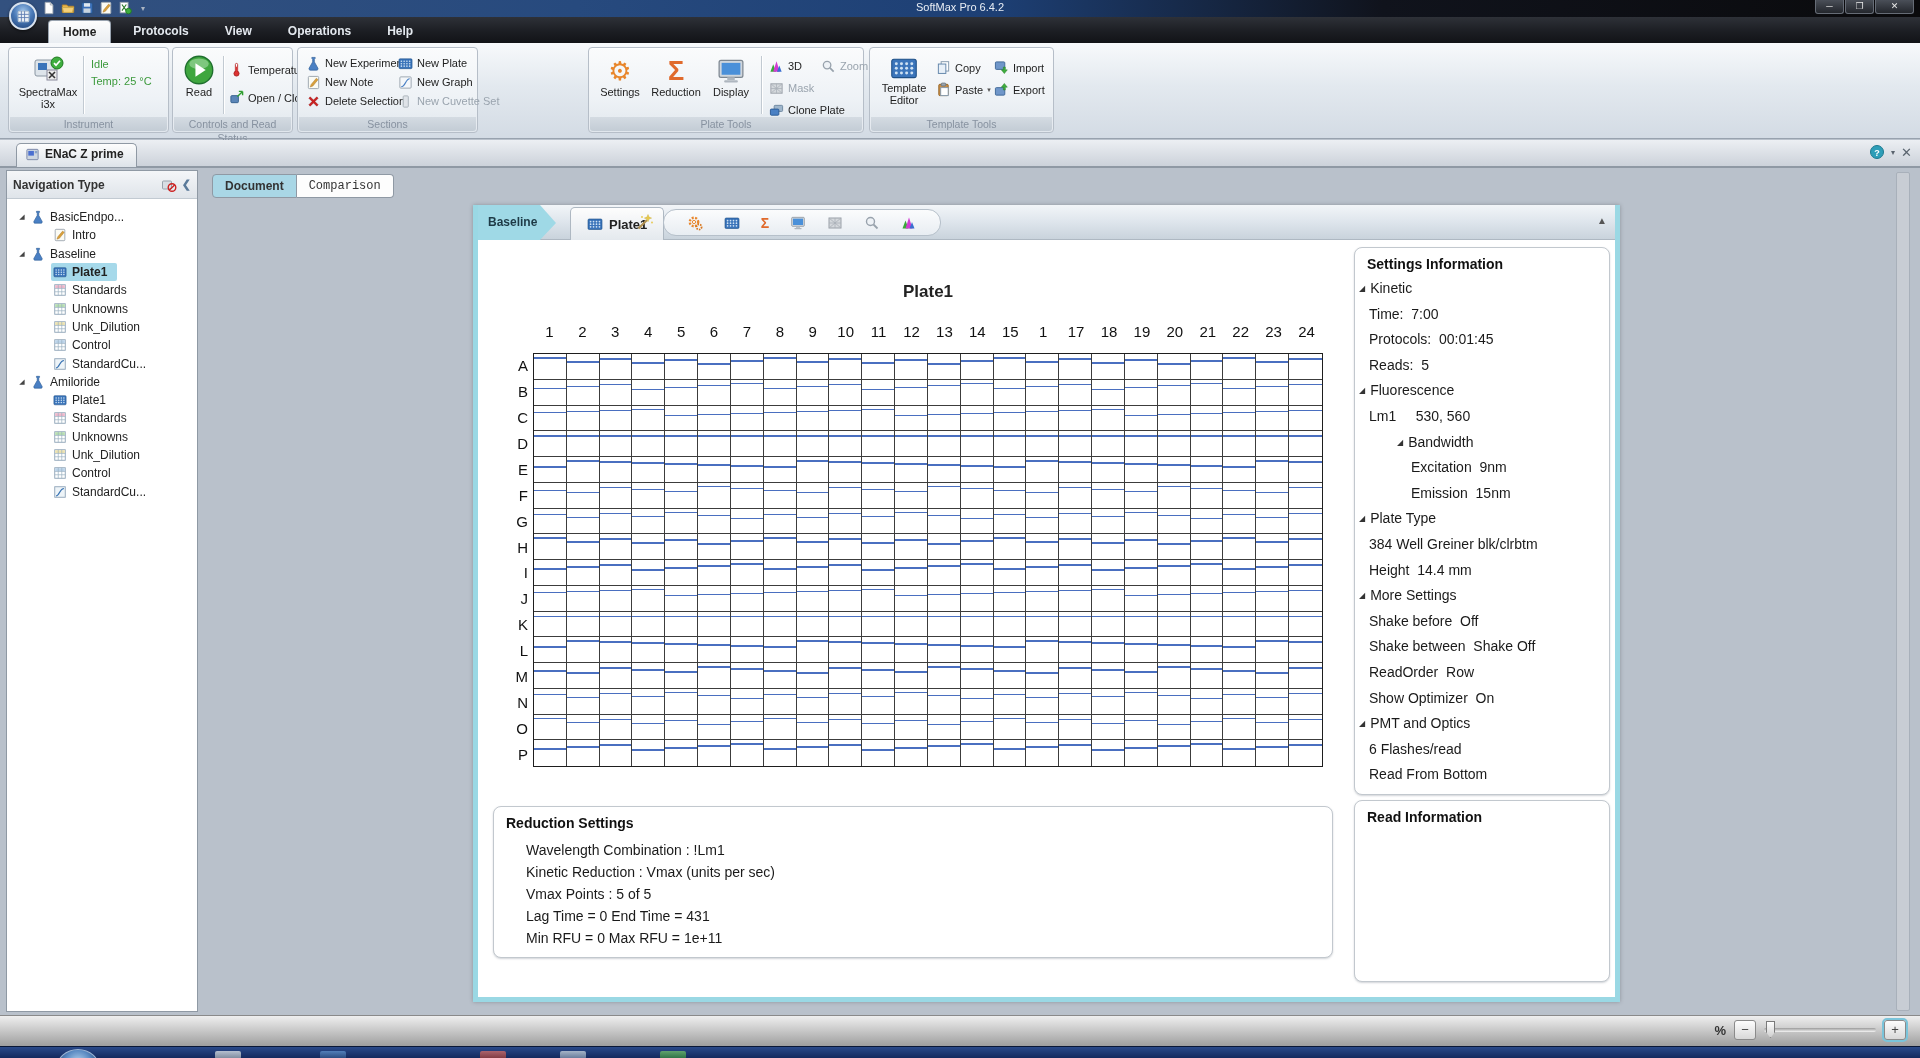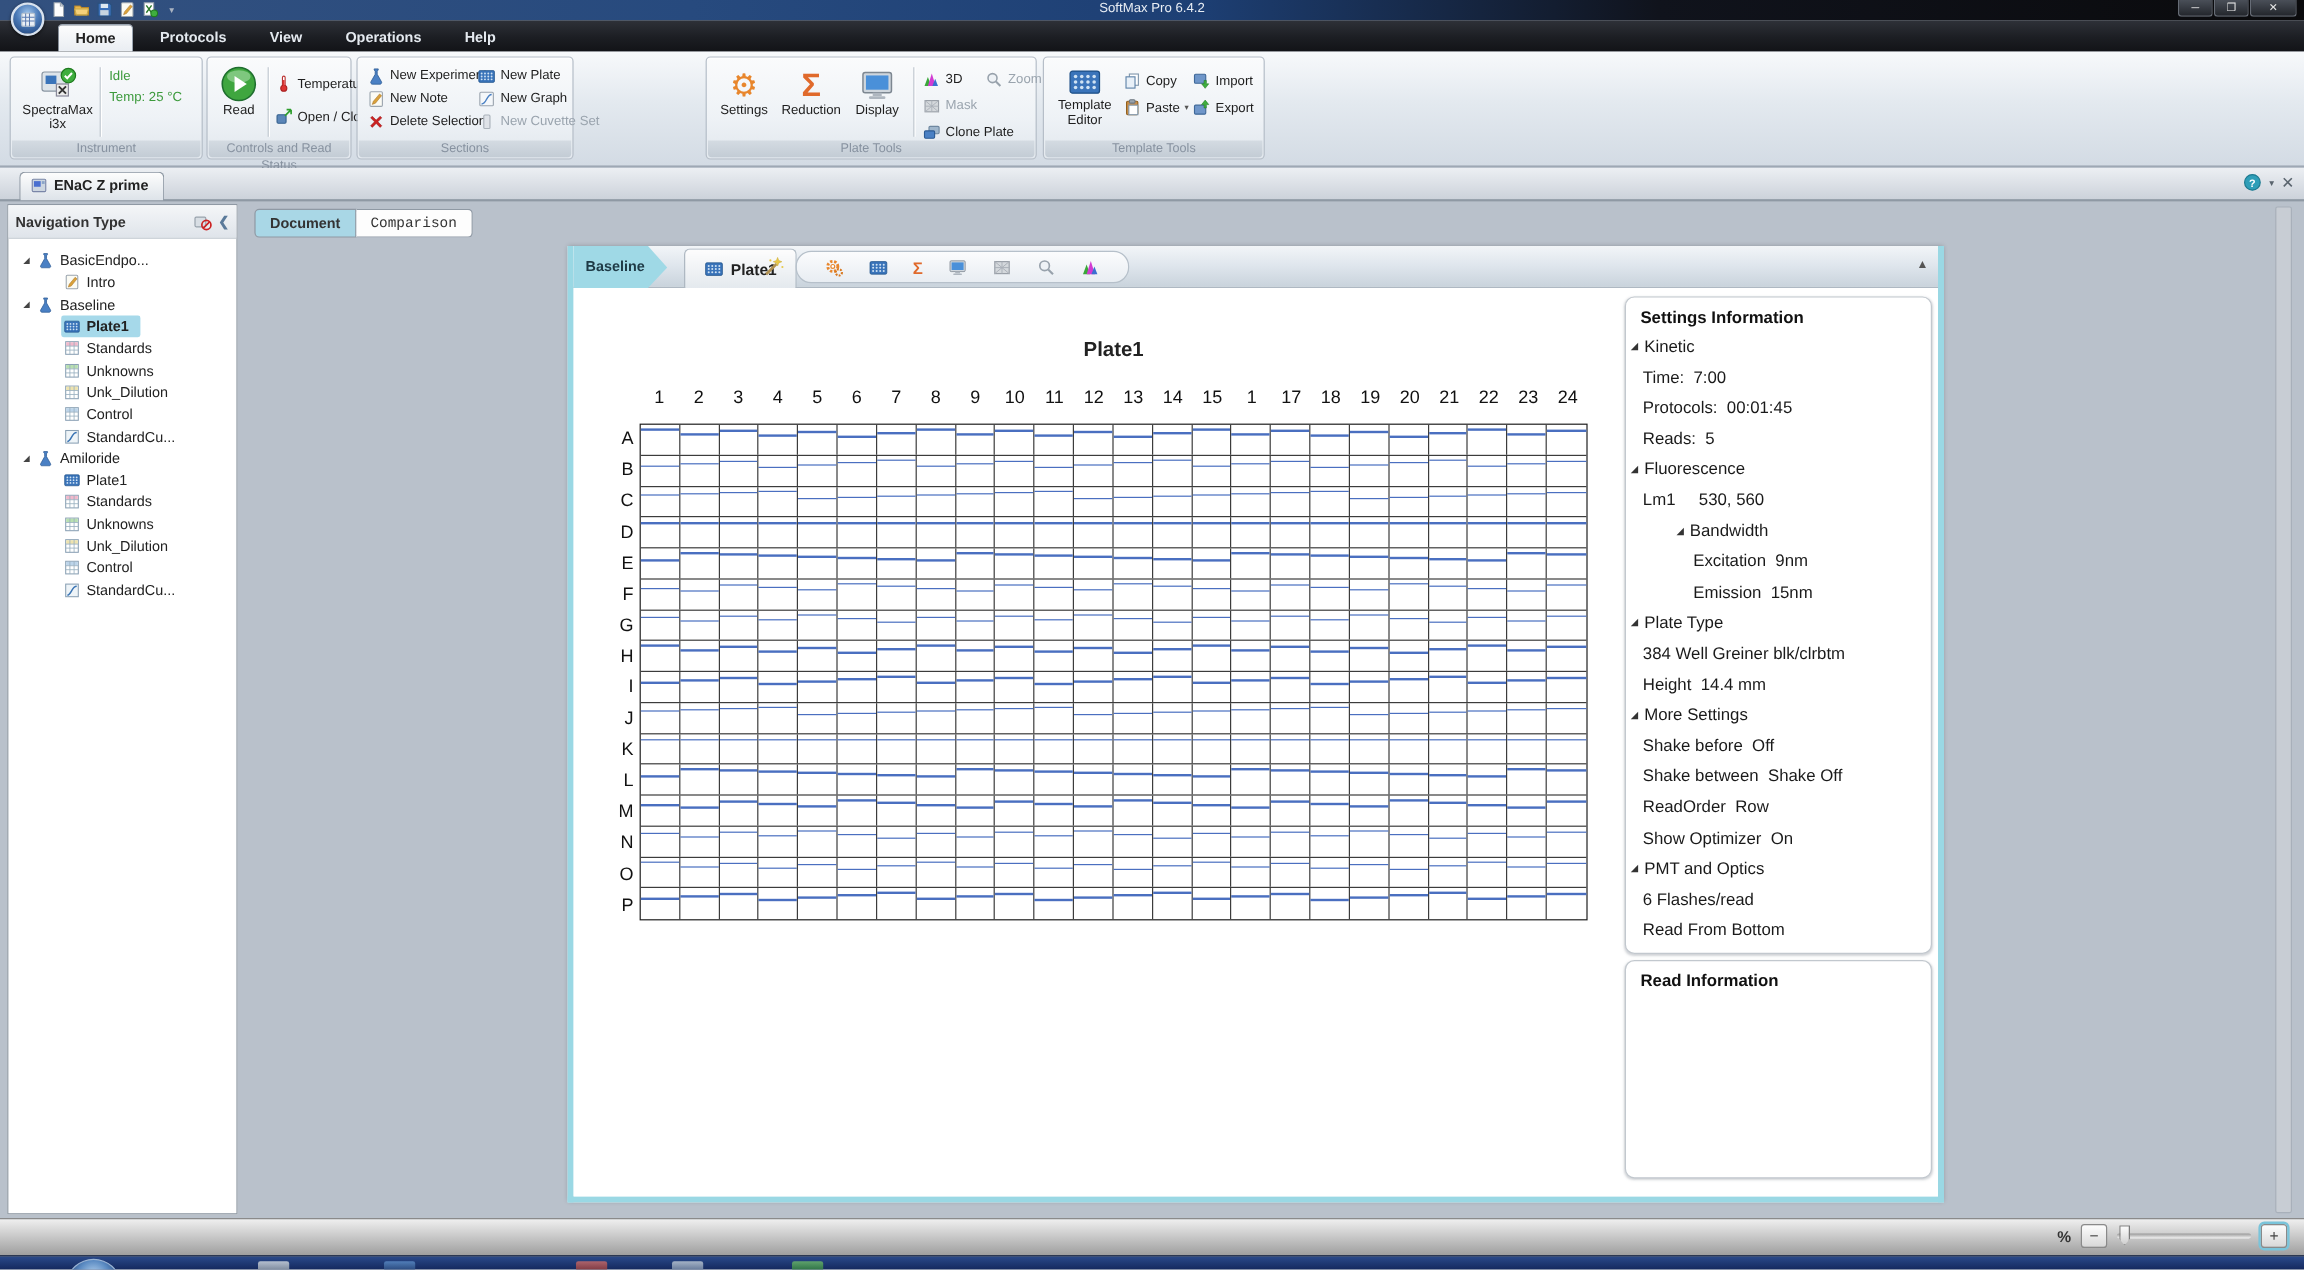--- a/index.html
+++ b/index.html
@@ -2059,20 +2059,30 @@
               </div>
               <div class="well">
                 <div class="trace" style="top: 6px;"></div>
               </div>
               <div class="well">
                 <div class="trace" style="top: 4px;"></div>
               </div>
             </div>
           </div>
 
+        <div class="infobox redbox">
+          <h3>Reduction Settings</h3>
+          <div class="lines" id="redlines">
+              <div>Wavelength Combination : !Lm1</div>
+              <div>Kinetic Reduction : Vmax (units per sec)</div>
+              <div>Vmax Points : 5 of 5</div>
+              <div>Lag Time = 0 End Time = 431</div>
+              <div>Min RFU = 0 Max RFU = 1e+11</div>
+            </div>
+        </div>
 
         <div class="infobox setbox">
           <h3>Settings Information</h3>
           <div class="lines" id="setlines">
               <div class="sline" style="padding-left: 4px;"><span class="arr">◢</span><span>Kinetic</span></div>
               <div class="sline" style="padding-left: 14px;"><span>Time:  7:00</span></div>
               <div class="sline" style="padding-left: 14px;"><span>Protocols:  00:01:45</span></div>
               <div class="sline" style="padding-left: 14px;"><span>Reads:  5</span></div>
               <div class="sline" style="padding-left: 4px;"><span class="arr">◢</span><span>Fluorescence</span></div>
               <div class="sline" style="padding-left: 14px;"><span>Lm1     530, 560</span></div>

